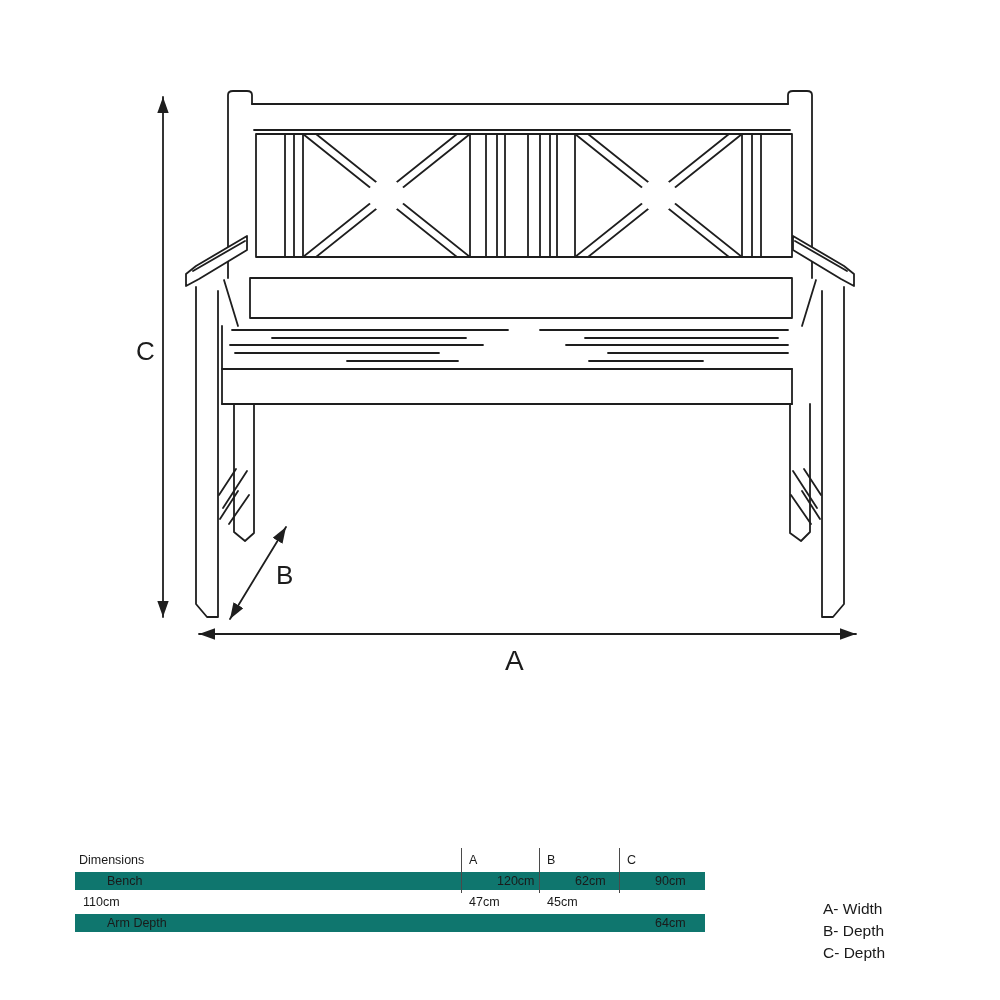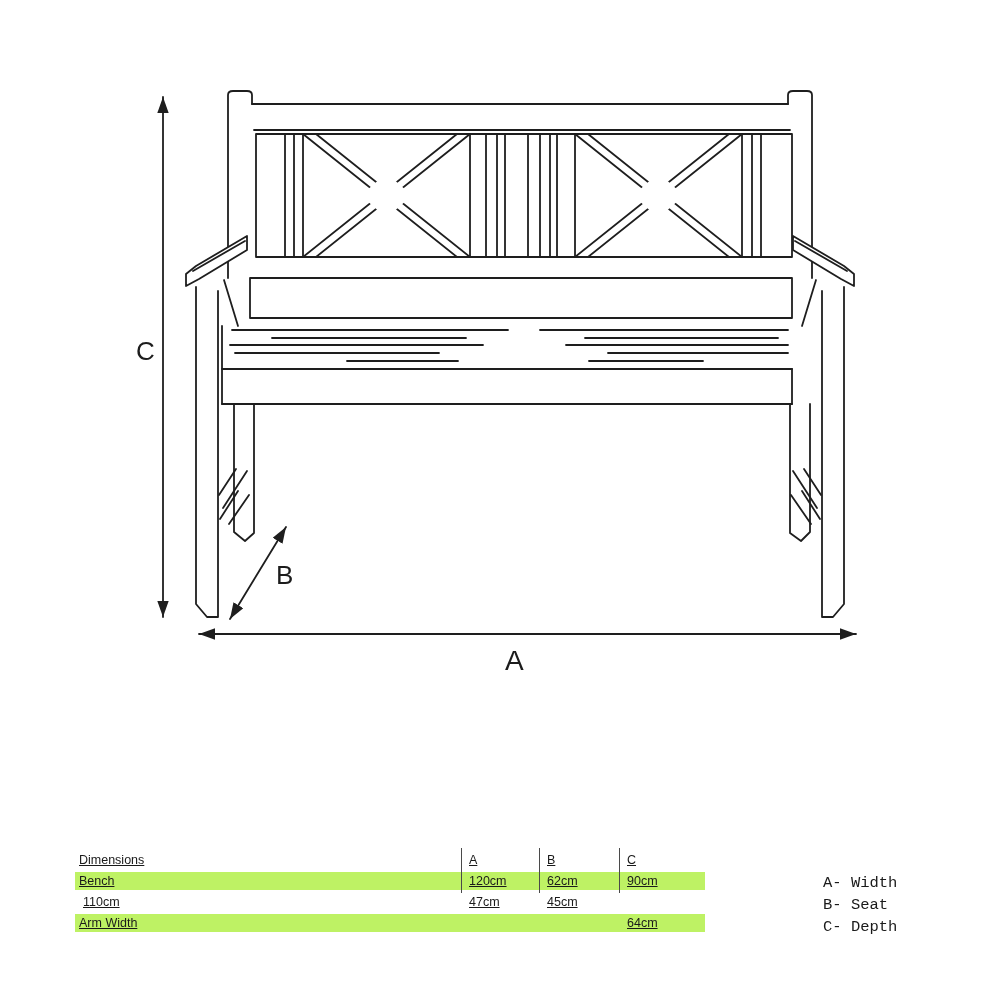--- a/index.html
+++ b/index.html
@@ -3,28 +3,28 @@
 <meta charset="utf-8">
 <style>
   html,body{margin:0;padding:0;background:#ffffff;}
   #stage{
     position:relative;width:1000px;height:1000px;background:#ffffff;overflow:hidden;
     font-family:"Liberation Sans", sans-serif;color:#1a1a1a;
   }
   #bench-svg{position:absolute;left:0;top:0;width:1000px;height:1000px;}
   .dim-label{position:absolute;font-size:26px;color:#1c1c1c;line-height:1;}
   
-  #dim-table{position:absolute;left:75px;top:851px;width:630px;font-size:12.5px;color:#1a1a1a;text-decoration:underline;}
+  #dim-table{position:absolute;left:75px;top:851px;width:630px;font-size:12.5px;color:#1a1a1a;}
   .t-row{display:grid;grid-template-columns:386px 78px 80px 86px;height:18px;line-height:18px;margin-bottom:3px;}
-  .t-row.shaded{background:#bef264;}
+  .t-row.shaded{background:#0f766e;padding-left:28px;}
   .cell-name{padding-left:4px;}
   .cell-val{padding-left:8px;}
   .col-sep{position:absolute;width:1px;height:45px;top:848px;background:#4a4a4a;}
   
-  #legend{position:absolute;left:823px;top:872px;font-size:15.5px;line-height:22px;color:#1a1a1a;font-family:Liberation Mono, monospace;}
+  #legend{position:absolute;left:823px;top:898px;font-size:15.5px;line-height:22px;color:#1a1a1a;}
 </style>
 </head>
 <body>
 
 <div id="stage">
 
   <svg id="bench-svg" viewBox="0 0 1000 1000" xmlns="http://www.w3.org/2000/svg">
     <defs>
       <marker id="arrow" viewBox="0 0 9 6.4" refX="9" refY="3.2" markerWidth="9" markerHeight="6.4" orient="auto-start-reverse">
         <path d="M0,0 L9,3.2 L0,6.4 Z" fill="#1e1e1e"></path>
@@ -157,30 +157,30 @@
       <div class="cell-val">120cm</div>
       <div class="cell-val">62cm</div>
       <div class="cell-val">90cm</div>
     </div>
     <div class="t-row">
       <div class="cell-val">110cm</div>
       <div class="cell-val">47cm</div>
       <div class="cell-val">45cm</div>
     </div>
     <div class="t-row shaded">
-      <div class="cell-name">Arm Width</div>
+      <div class="cell-name">Arm Depth</div>
       <div class="cell-val"></div>
       <div class="cell-val"></div>
       <div class="cell-val">64cm</div>
     </div>
   </div>
 
   <div class="col-sep" style="left:461px;"></div>
   <div class="col-sep" style="left:539px;"></div>
   <div class="col-sep" style="left:619px;"></div>
 
   <div id="legend">
     <div>A- Width</div>
-    <div>B- Seat</div>
+    <div>B- Depth</div>
     <div>C- Depth</div>
   </div>
 
 </div>
 
 </body></html>

